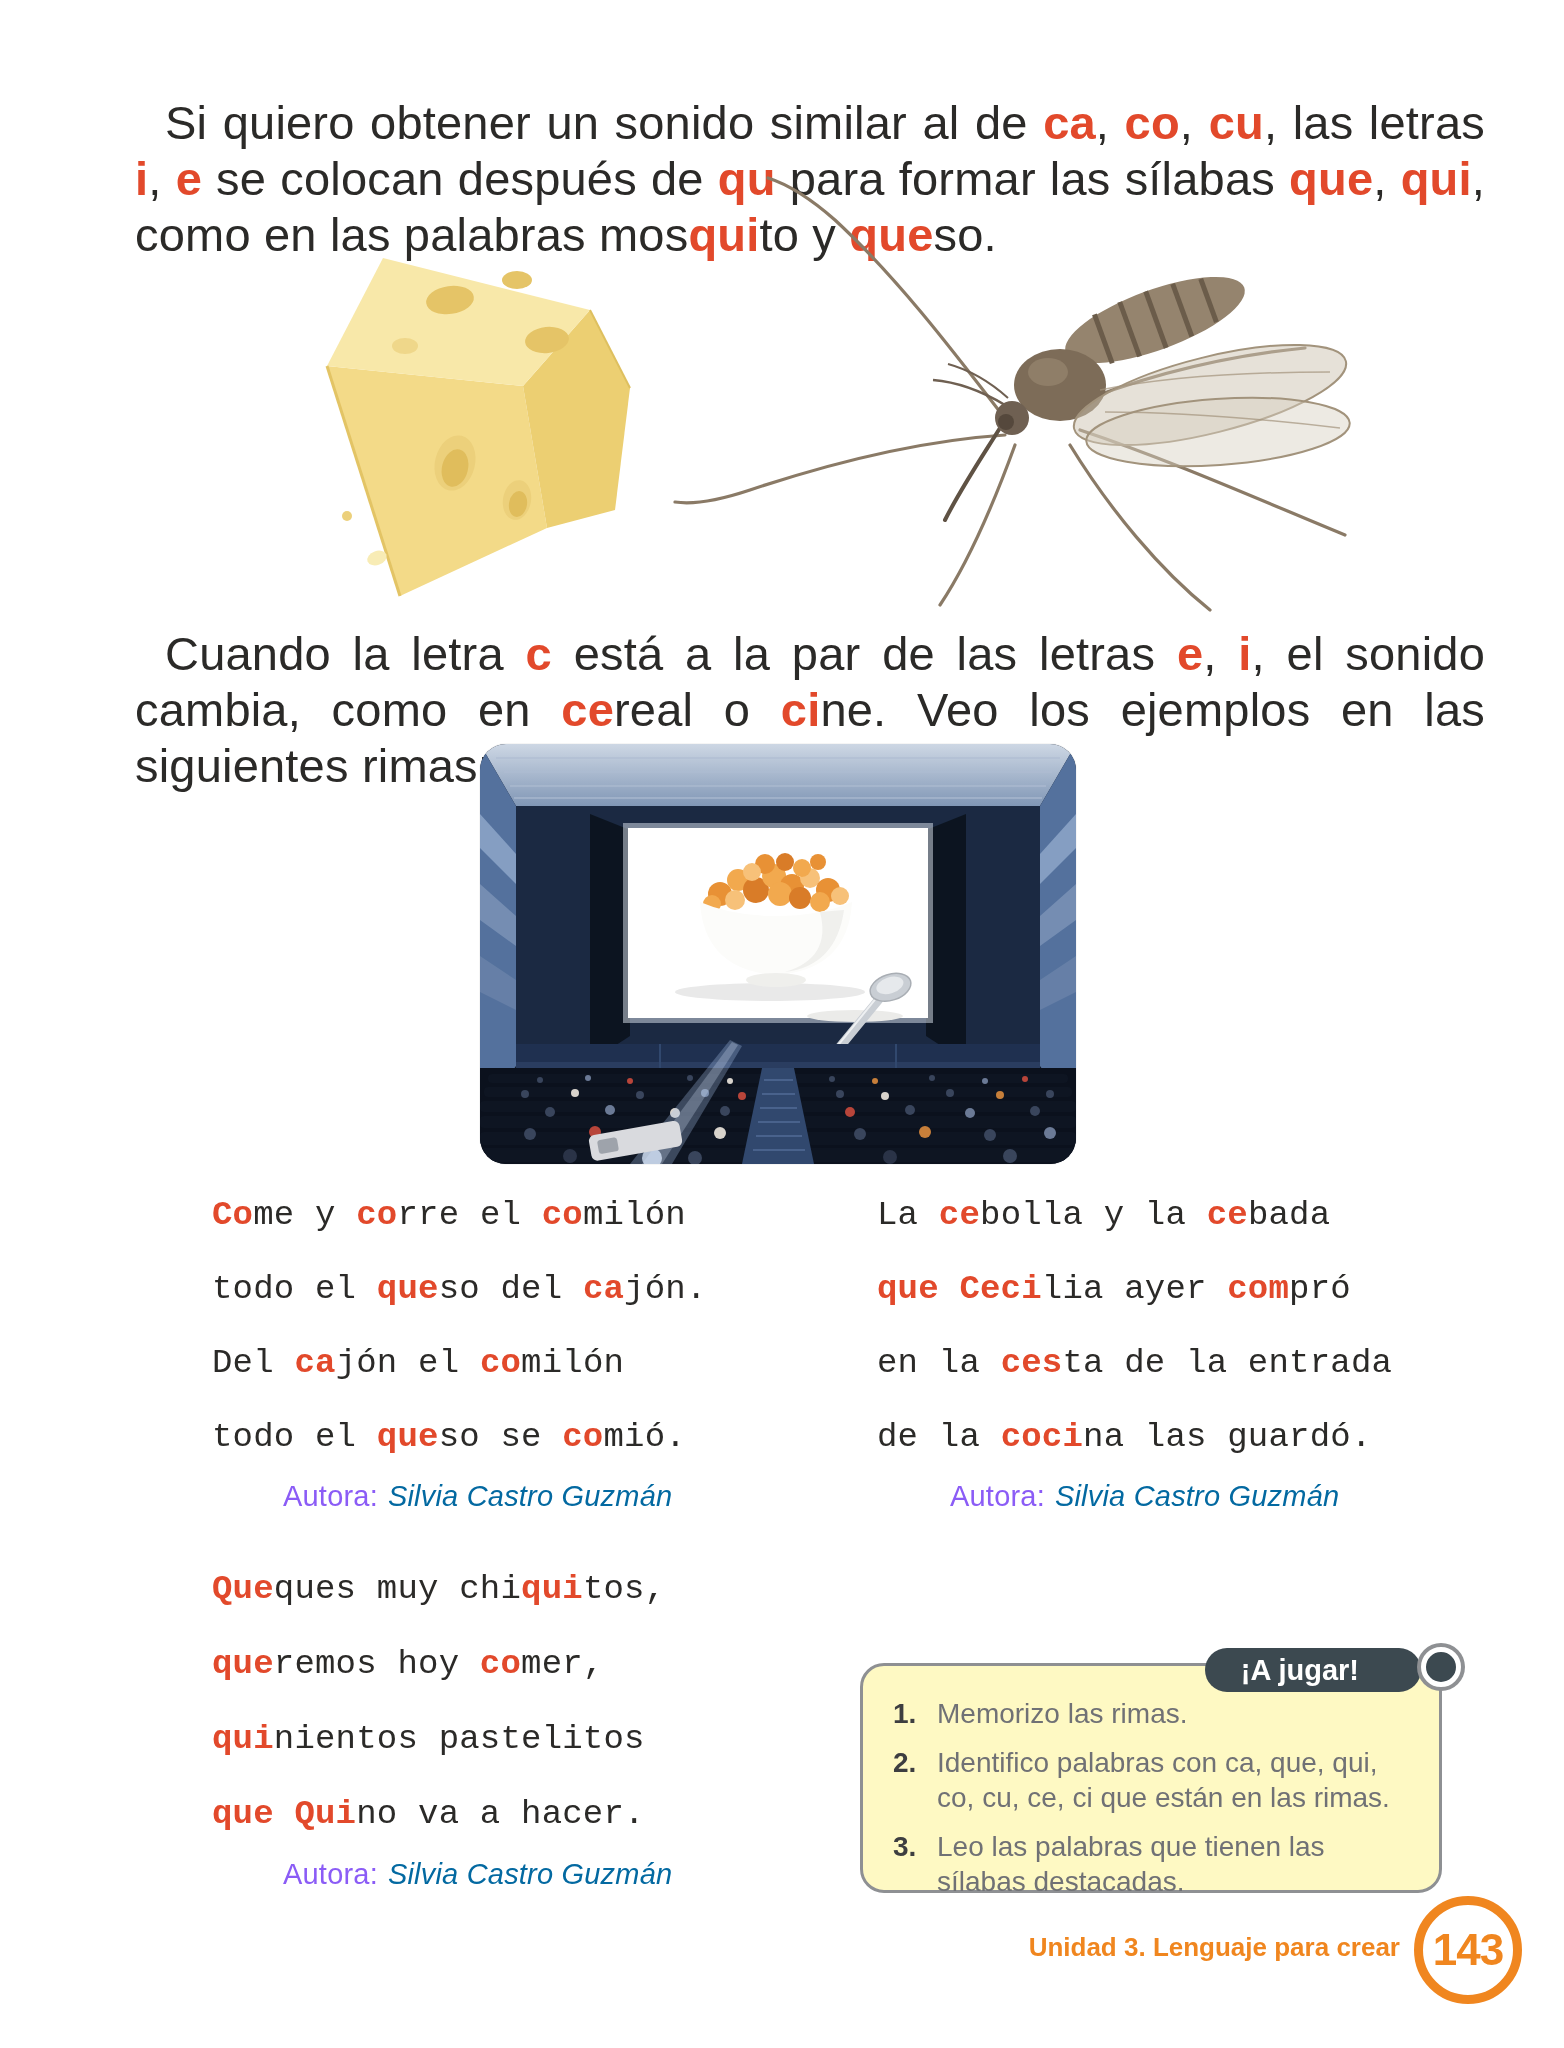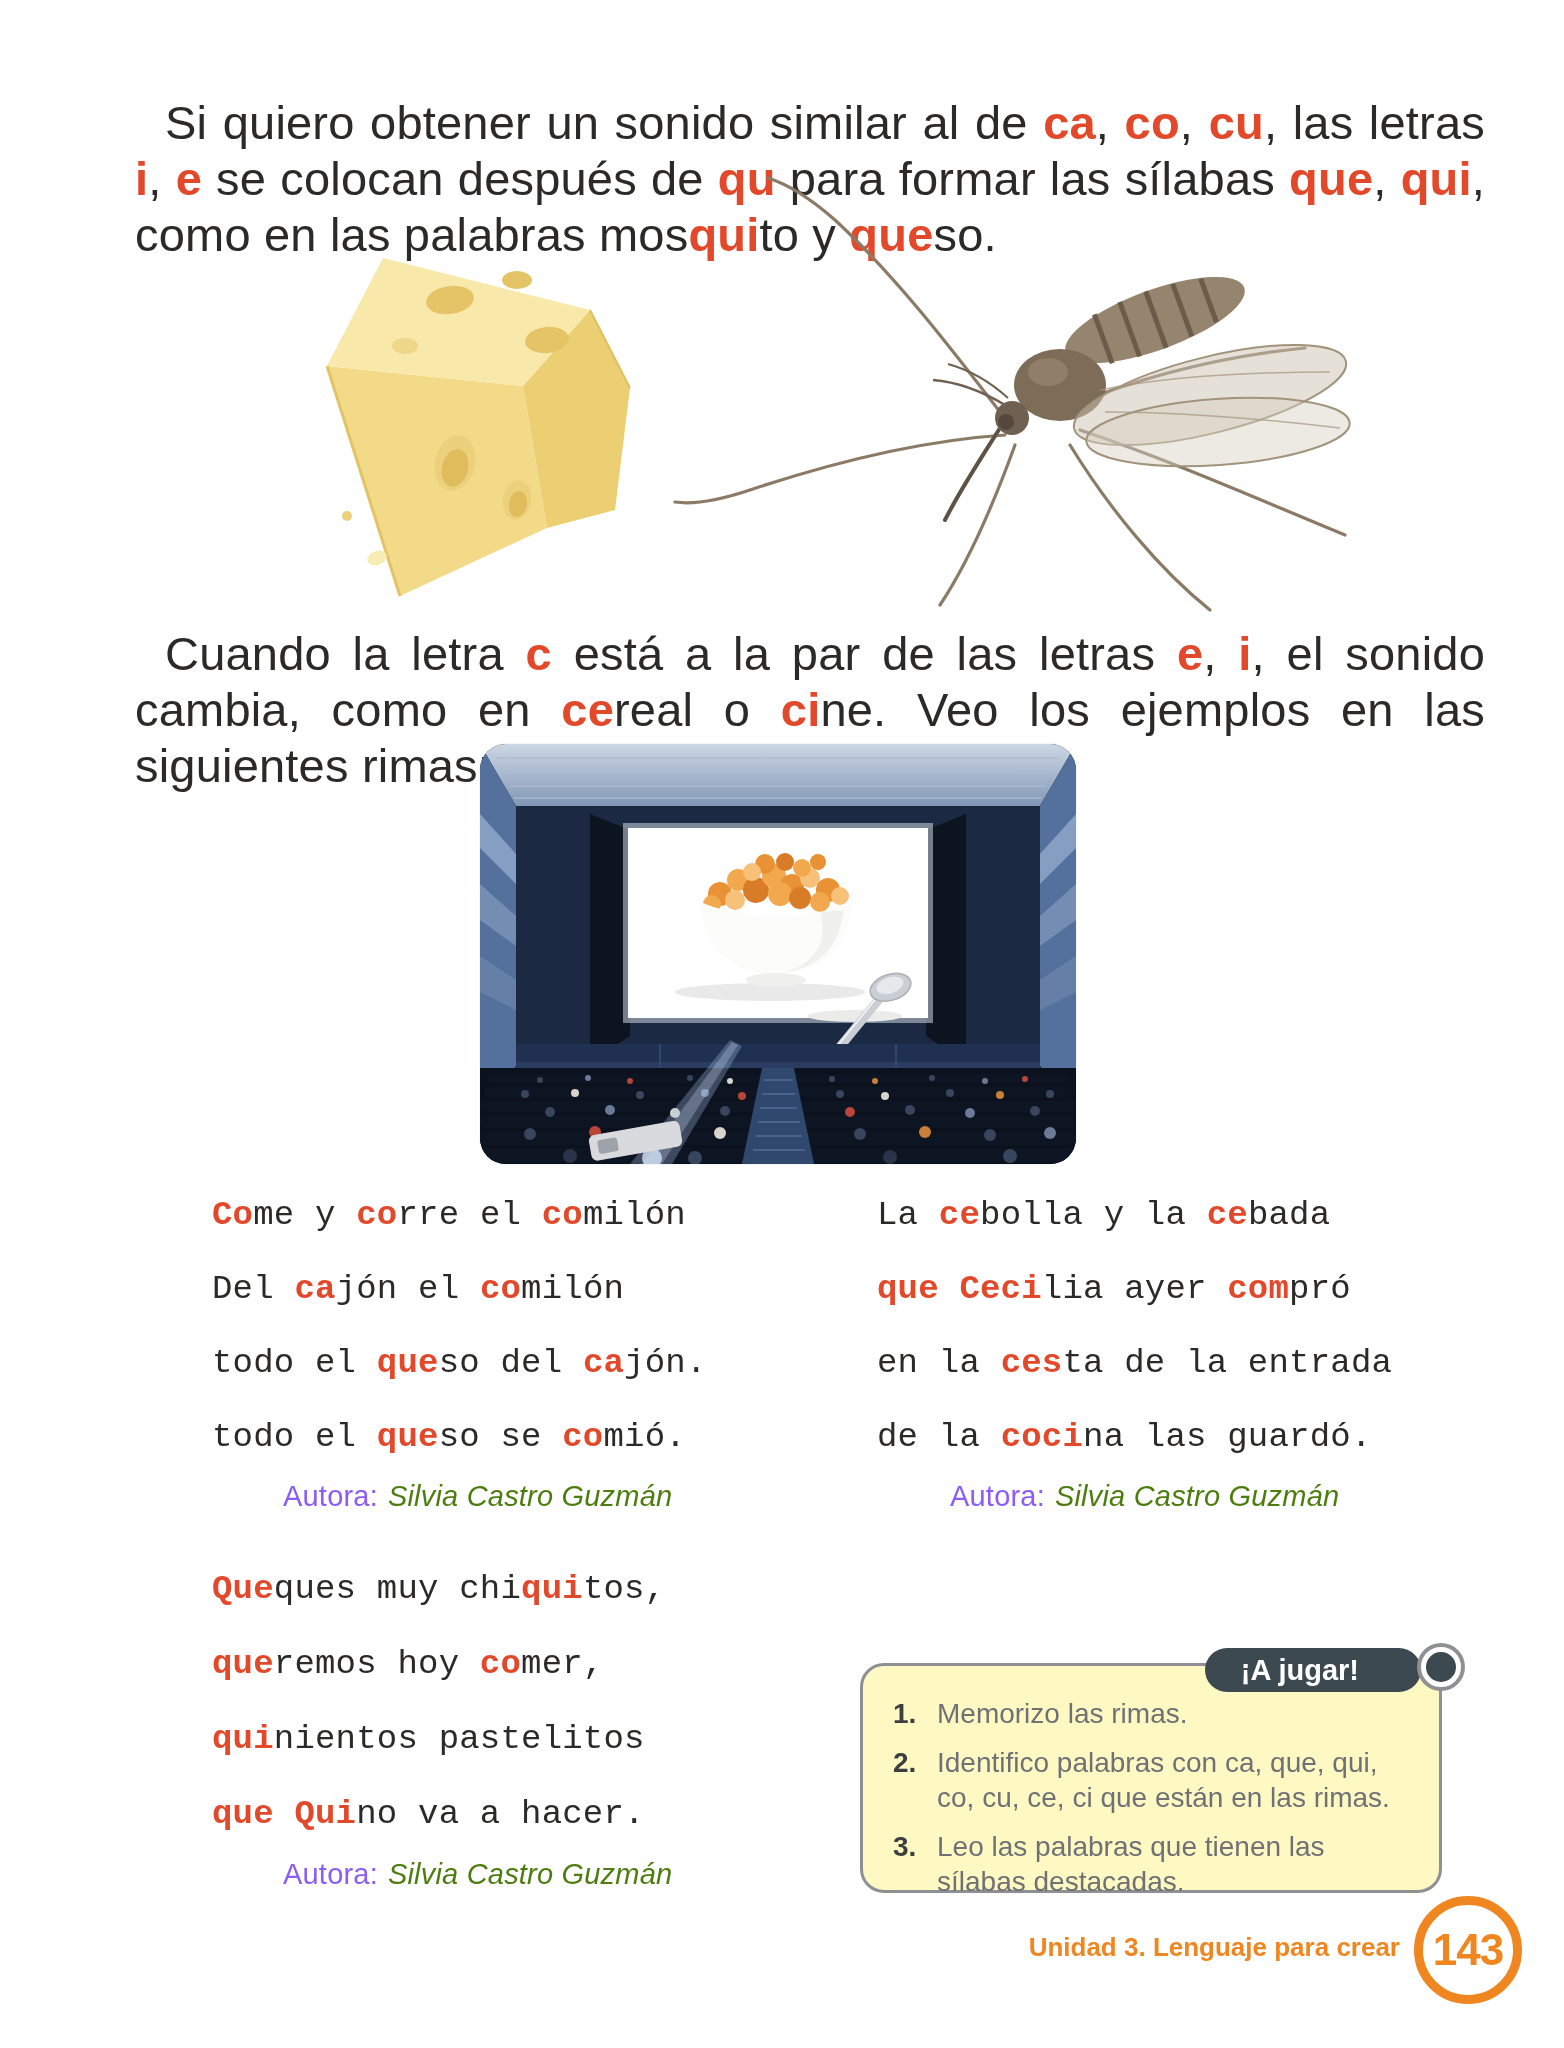--- a/index.html
+++ b/index.html
@@ -13,21 +13,21 @@
     font-size:47px;line-height:56px;text-align:justify;
     color:#2b2a28;text-indent:30px;letter-spacing:0.2px;
   }
   .hl{color:#e2492b;font-weight:bold;}
   
   .rhyme{position:absolute;font-size:34px;color:#2b2a28;letter-spacing:0.2px;}
   .rhyme .line{line-height:74px;white-space:nowrap;font-family:Liberation Mono, monospace;}
   .rhyme.bottom .line{line-height:75px;}
   .author{margin-top:6px;font-size:29px;white-space:nowrap;}
   .author .lbl{color:#8b5cf6;}
-  .author .nm{font-style:italic;color:#4d7c0f;margin-left:10px;}
+  .author .nm{font-style:italic;color:#0369a1;margin-left:10px;}
   .author.pad-l{padding-left:71px;}
   .author.pad-r{padding-left:73px;}
   
   .activity-box{
     position:absolute;left:860px;top:1663px;width:582px;height:230px;
     border:3px solid #8e9093;border-radius:24px;background:#fef9c3;box-sizing:border-box;
   }
   .activity-tab{
     position:absolute;right:18px;top:-18px;height:44px;line-height:44px;
     background:#3c4950;color:#ffffff;font-weight:bold;font-size:29px;
@@ -253,22 +253,22 @@
       <circle cx="172" cy="414" r="10" fill="#dcebff" opacity="0.75"></circle>
       <g transform="translate(108,392) rotate(-10)">
         <rect x="0" y="0" width="92" height="26" rx="6" fill="#d9dade"></rect>
         <rect x="8" y="6" width="20" height="14" rx="3" fill="#9ea3ab"></rect>
       </g>
     </svg>
   </div>
 
   <div class="rhyme" style="left:212px;top:1178px;">
     <div class="line"><span class="hl">Co</span><span>me y </span><span class="hl">co</span><span>rre el </span><span class="hl">co</span><span>milón</span></div>
+    <div class="line"><span>todo el </span><span class="hl">que</span><span>so del </span><span class="hl">ca</span><span>jón.</span></div>
     <div class="line"><span>Del </span><span class="hl">ca</span><span>jón el </span><span class="hl">co</span><span>milón</span></div>
-    <div class="line"><span>todo el </span><span class="hl">que</span><span>so del </span><span class="hl">ca</span><span>jón.</span></div>
     <div class="line"><span>todo el </span><span class="hl">que</span><span>so se </span><span class="hl">co</span><span>mió.</span></div>
     <div class="author pad-l">
       <span class="lbl">Autora:</span><span class="nm">Silvia Castro Guzmán</span>
     </div>
   </div>
 
   <div class="rhyme" style="left:877px;top:1178px;">
     <div class="line"><span>La </span><span class="hl">ce</span><span>bolla y la </span><span class="hl">ce</span><span>bada</span></div>
     <div class="line"><span class="hl">que Ceci</span><span>lia ayer </span><span class="hl">com</span><span>pró</span></div>
     <div class="line"><span>en la </span><span class="hl">ces</span><span>ta de la entrada</span></div>

